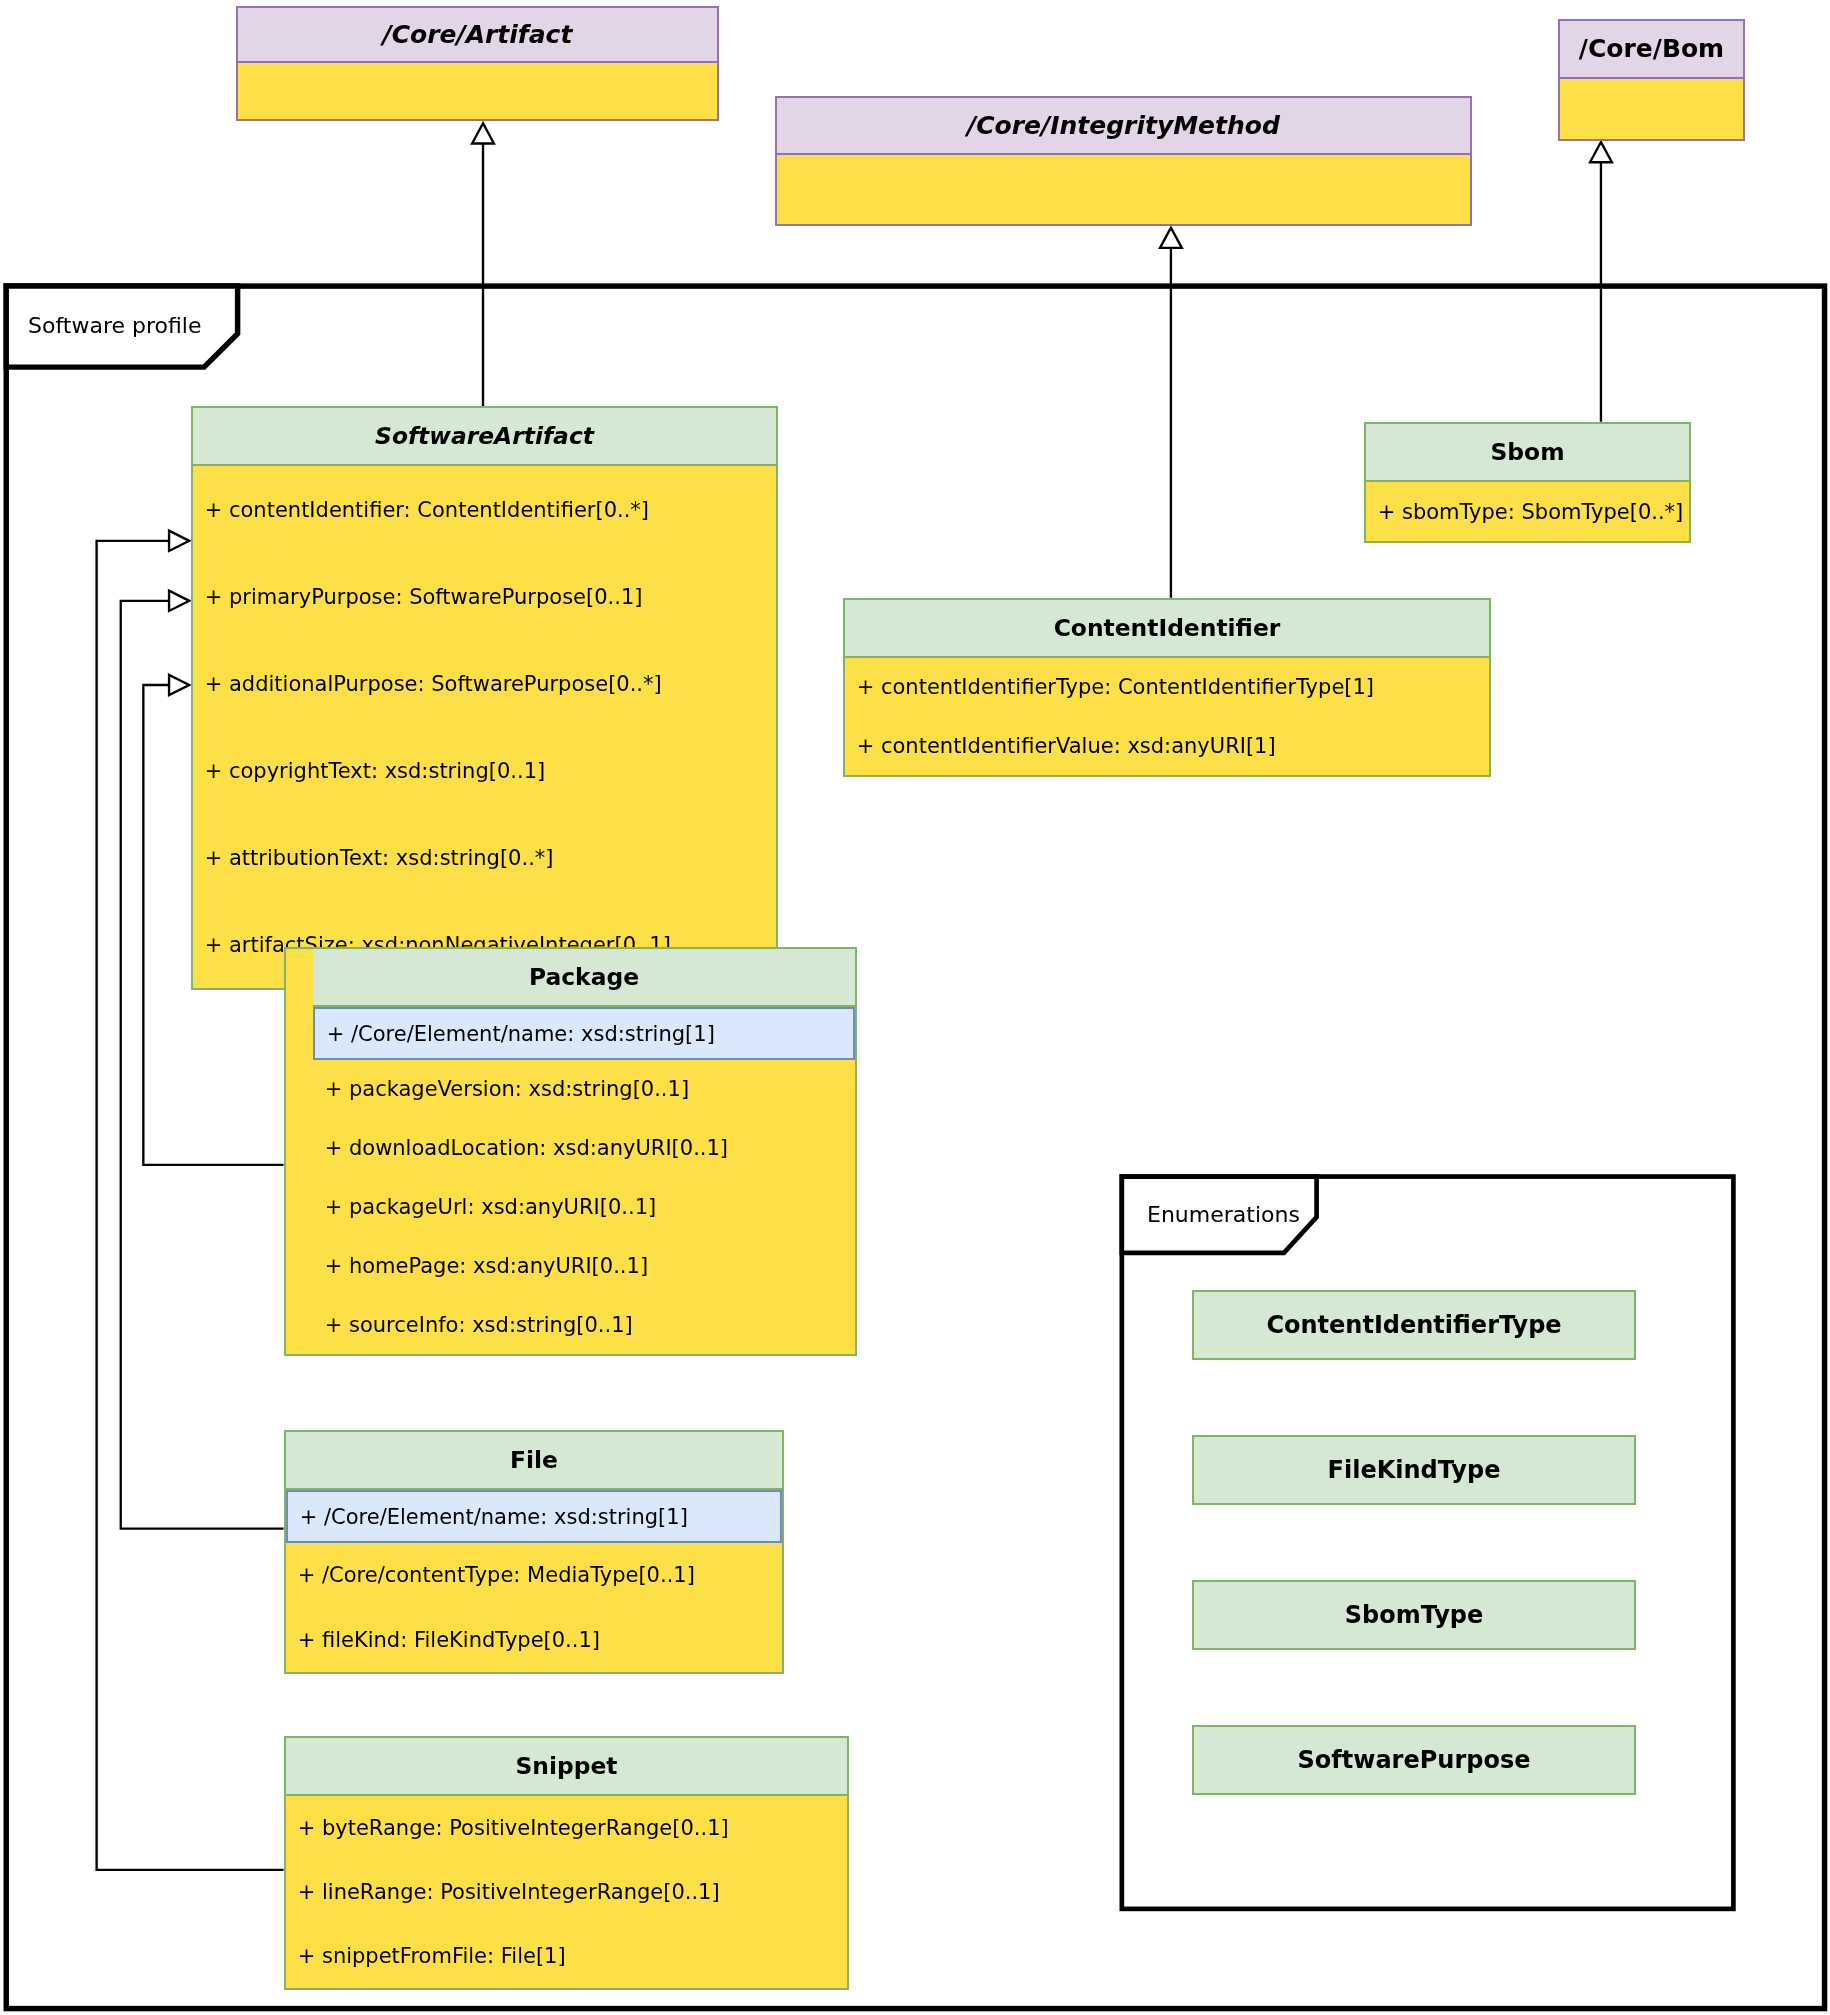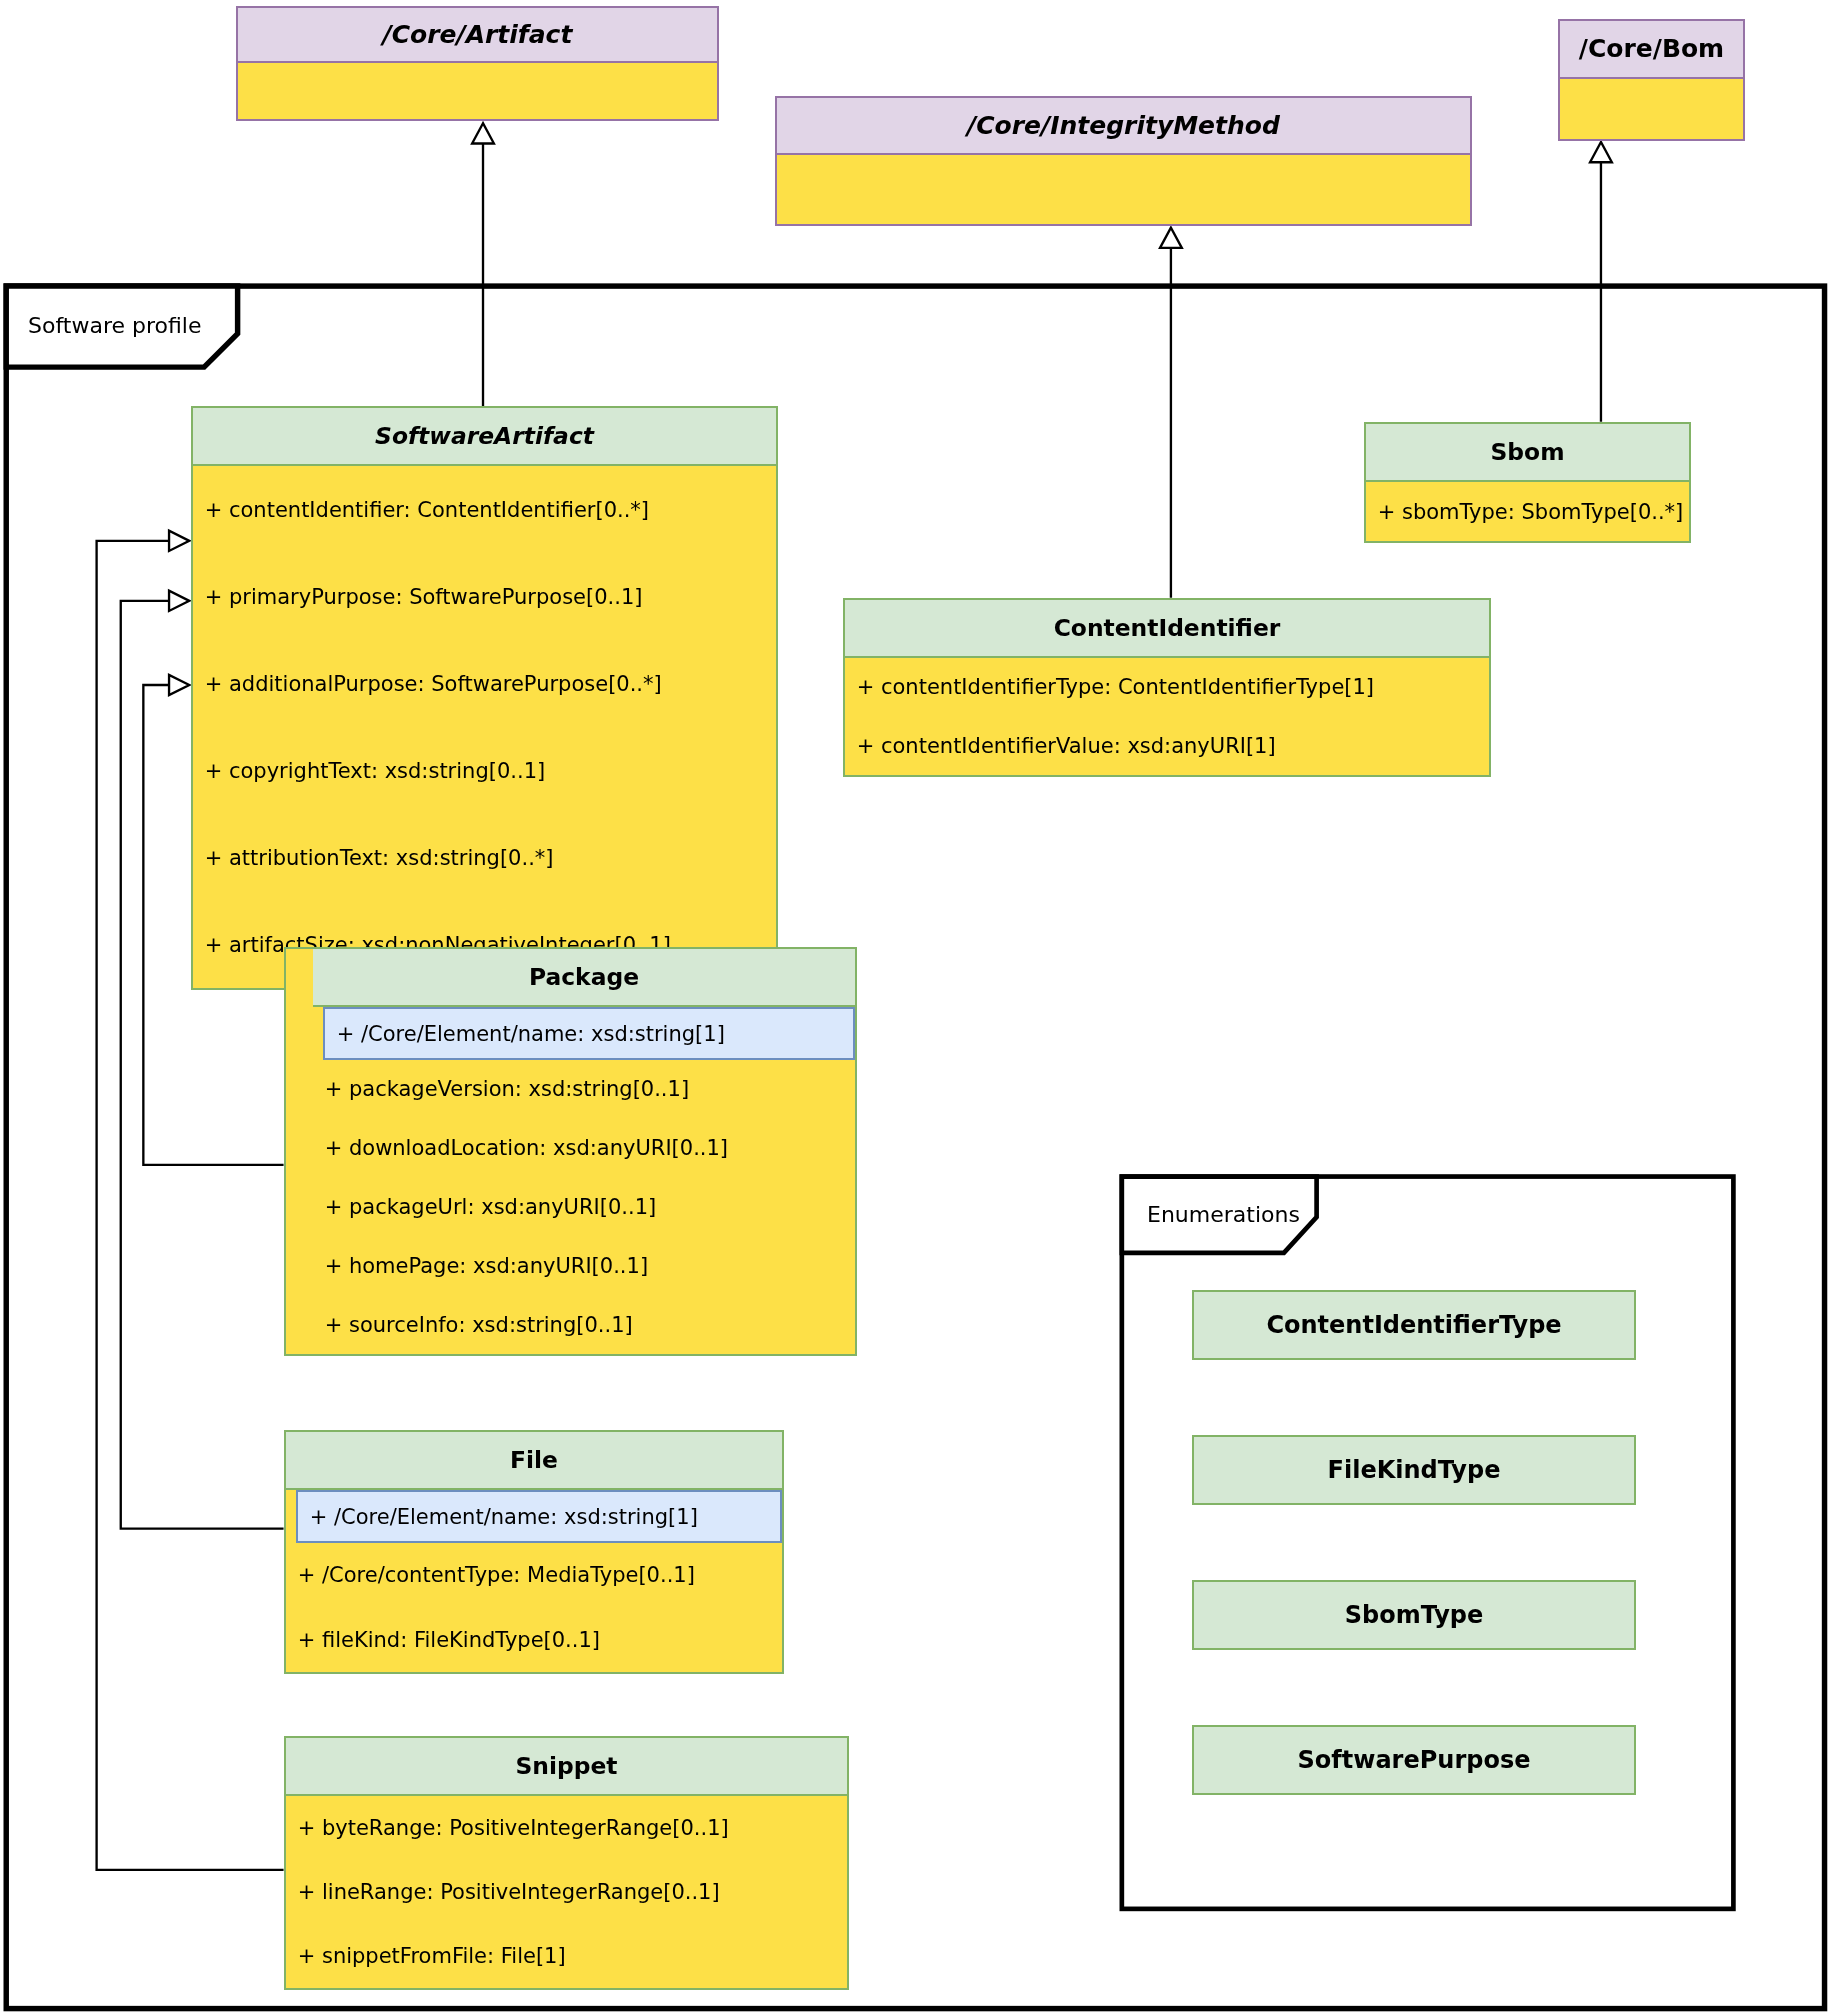--- a/index.html
+++ b/index.html
@@ -42,21 +42,20 @@
     display:flex; align-items:center;
     font-size:21px;
     padding-left:11.7px;
     box-sizing:border-box;
     white-space:nowrap;
   }
   .row.inherited {
     flex:none; height:53px;
     background:#dae8fc;
     border:2.3px solid #6c8ebf;
-    margin-left:10px;
   }
 
   
   .enum-box {
     position:absolute;
     box-sizing:border-box;
     background:#d5e8d4;
     border:2.3px solid #82b366;
     display:flex; align-items:center; justify-content:center;
     font-weight:bold; font-size:24px;

